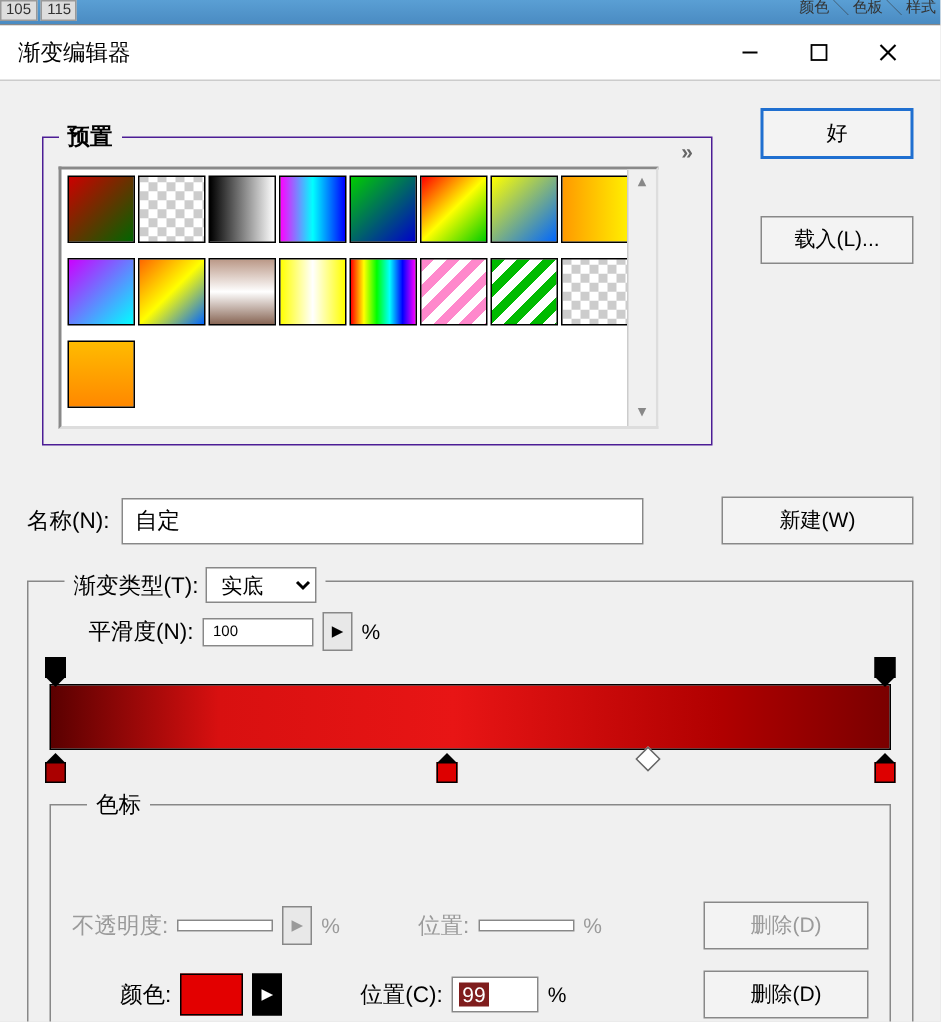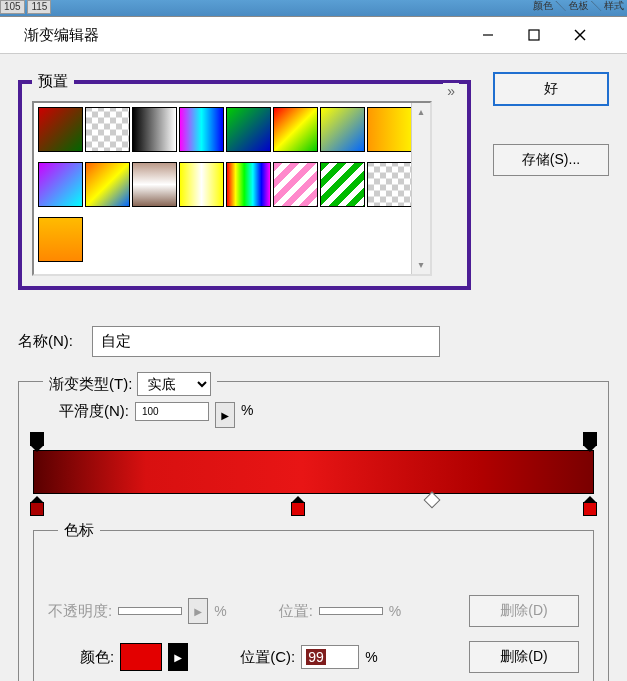--- a/index.html
+++ b/index.html
@@ -1,40 +1,40 @@
 <!DOCTYPE html>
 <html><head>
 <meta charset="utf-8">
 <style>
   html,body{margin:0;padding:0;font-family:"Microsoft YaHei","SimSun",sans-serif;font-size:14px;background:#e8e8e8;}
   .window{width:627px;height:681px;background:#f0f0f0;position:relative;box-sizing:border-box;}
   .tabstrip{height:16px;background:linear-gradient(#5a9fd4,#4a8bc2);font-size:10px;color:#333;border-bottom:1px solid #888;}
   .tabstrip span{display:inline-block;padding:0 3px;background:#ddd;border:1px solid #999;font-size:10px;line-height:12px;}
-  .titlebar{height:36px;background:#fff;display:flex;align-items:center;padding:0 24px;border-bottom:1px solid #ccc;}
+  .titlebar{height:36px;background:#fff;display:flex;align-items:center;padding:0 12px;border-bottom:1px solid #ccc;}
   .titlebar .title{flex:1;font-size:15px;}
   .winbtn{width:46px;height:36px;display:flex;align-items:center;justify-content:center;}
   .body{padding:18px;position:relative;}
-  fieldset{border:4px solid #4c1d95;margin:0;padding:10px;}
+  fieldset{border:1px solid #4c1d95;margin:10px;padding:10px;font-weight:bold;}
   legend{padding:0 6px;font-size:15px;}
   .presets-wrap{display:flex;gap:22px;align-items:flex-start;}
   .presets-field{flex:0 0 425px;position:relative;}
   .chevrons{position:absolute;right:8px;top:-8px;font-size:14px;color:#666;background:#f0f0f0;padding:0 4px;}
   .preset-grid{border:2px inset #ddd;background:#fff;padding:4px;display:flex;flex-wrap:wrap;gap:2px;width:400px;height:175px;box-sizing:border-box;position:relative;}
   .swatch{width:45px;height:45px;border:1px solid #000;box-sizing:border-box;}
   .vscroll{position:absolute;right:0;top:0;bottom:0;width:18px;background:#f0f0f0;border-left:1px solid #ccc;display:flex;flex-direction:column;}
   .vscroll .arr{height:18px;text-align:center;font-size:10px;line-height:18px;color:#888;}
   .rightbtns{display:flex;flex-direction:column;gap:10px;width:130px;}
   .btn{border:1px solid #888;background:#f3f3f3;padding:6px 4px;text-align:center;font-size:14px;cursor:default;}
   .btn.primary{border:2px solid #1f6fd0;}
-  .row{display:flex;align-items:center;gap:19px;margin-top:36px;}
+  .row{display:flex;align-items:center;gap:8px;margin-top:24px;}
   .lbl{font-size:15px;}
   .textin{border:1px solid #888;background:#fff;padding:5px 8px;font-size:15px;flex:1;}
   .grad-field{margin-top:24px;position:relative;border:1px solid #888;padding:20px 14px 32px 14px;}
   .grad-field .floating-label{position:absolute;top:-10px;left:24px;background:#f0f0f0;padding:0 6px;font-size:15px;}
-  .subrow{display:flex;align-items:flex-start;gap:6px;margin-bottom:14px;}
+  .subrow{display:flex;align-items:center;gap:6px;margin-bottom:14px;}
   select.sel{border:1px solid #888;background:#fff;padding:2px 18px 2px 6px;font-size:14px;}
   .numbox{border:1px solid #888;background:#fff;width:60px;padding:3px 6px;font-size:10px;}
   .spinbtn{width:18px;height:24px;border:1px solid #888;background:#e8e8e8;display:flex;align-items:center;justify-content:center;font-size:10px;}
   .grad-area{position:relative;margin:22px 0 36px 0;}
   .grad-bar{height:42px;border:1px solid #000;background:linear-gradient(to right,#5a0000 0%,#d81010 20%,#e81515 48%,#b00000 80%,#7a0000 100%);}
   .stop-top{position:absolute;top:-18px;width:14px;height:16px;}
   .stop-top .sq{width:12px;height:12px;border:1px solid #000;background:#000;}
   .stop-top .tri{width:0;height:0;border-left:6px solid transparent;border-right:6px solid transparent;border-top:6px solid #000;margin:0 auto;}
   .stop-bot{position:absolute;bottom:-22px;width:14px;}
   .stop-bot .tri{width:0;height:0;border-left:6px solid transparent;border-right:6px solid transparent;border-bottom:6px solid #000;margin:0 auto;}
@@ -109,28 +109,29 @@
             <div class="arr">▴</div>
             <div style="flex:1"></div>
             <div class="arr">▾</div>
           </div>
         </div>
       </fieldset>
 
       <div class="rightbtns">
         <div class="btn primary">好</div>
         <div style="height:18px"></div>
-        <div class="btn">存储(S)...</div>
+        <div class="btn">载入(L)...</div>
       </div>
     </div>
 
     <div class="row">
       <span class="lbl">名称(N):</span>
       <div class="textin" style="width:330px;flex:0 0 330px;">自定</div>
       <div style="flex:1"></div>
+      <div class="btn" style="width:118px;">新建(W)</div>
     </div>
 
     <div class="grad-field">
       <div class="floating-label">
         <span>渐变类型(T):</span>
         <select class="sel">
           <option>实底</option>
         </select>
       </div>
 

